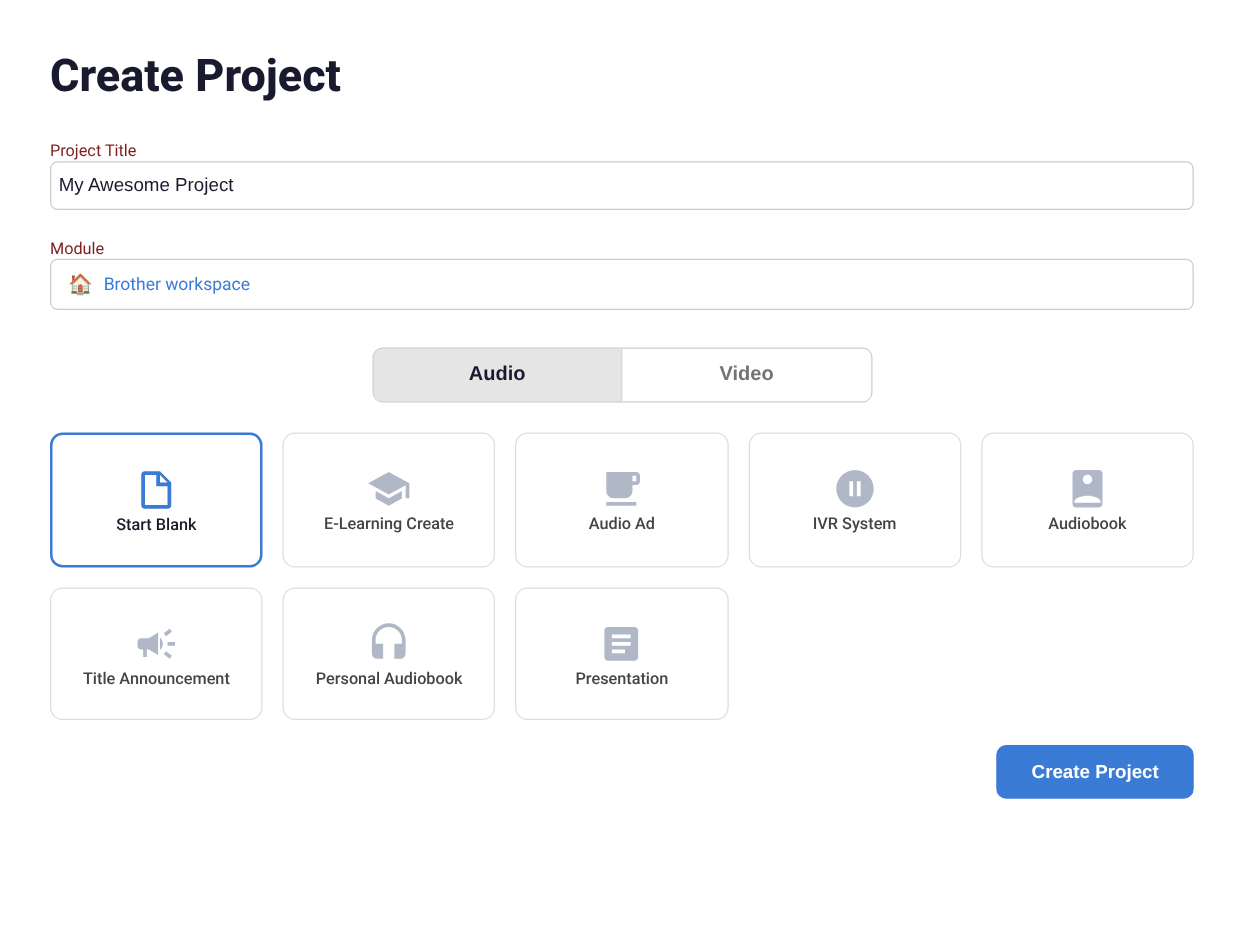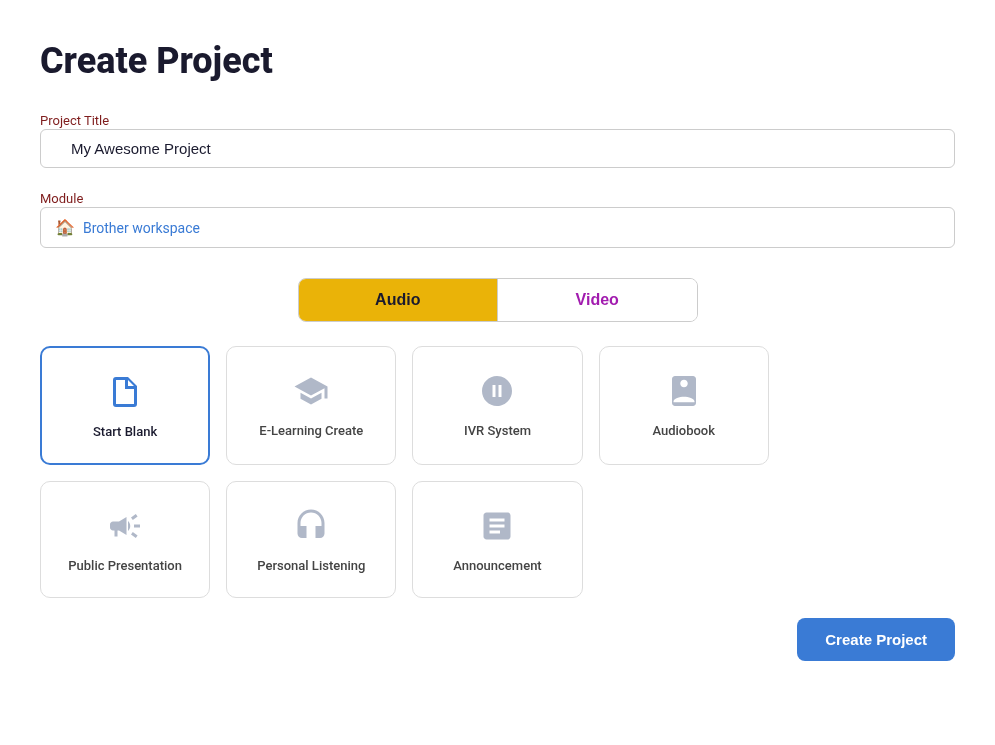--- a/index.html
+++ b/index.html
@@ -27,21 +27,21 @@
     .field-label {
       font-size: 13px;
       color: #7f1d1d;
       margin-bottom: 6px;
     }
 
     .text-input {
       width: 100%;
       border: 1px solid #ccc;
       border-radius: 6px;
-      padding: 10px 30px;
+      padding: 10px 6px;
       font-size: 15px;
       color: #1a1a2e;
       outline: none;
       margin-bottom: 20px;
     }
 
     .folder-input {
       width: 100%;
       border: 1px solid #ccc;
       border-radius: 6px;
@@ -76,25 +76,25 @@
     }
 
     .tab-btn {
       flex: 1;
       padding: 12px 0;
       font-size: 16px;
       font-weight: 600;
       border: none;
       cursor: pointer;
       background: #fff;
-      color: #a21caf;
+      color: #737373;
     }
 
     .tab-btn.active {
-      background: #eab308;
+      background: #e5e5e5;
       color: #1a1a2e;
     }
 
     .tab-divider {
       width: 1px;
       background: #ccc;
     }
 
     .templates-grid {
       display: grid;
@@ -103,21 +103,21 @@
       margin-bottom: 16px;
     }
 
     .template-card {
       border: 1px solid #ddd;
       border-radius: 10px;
       padding: 24px 12px;
       display: flex;
       flex-direction: column;
       align-items: center;
-      gap: 12px;
+      gap: 1px;
       cursor: pointer;
       background: #fff;
       transition: border-color 0.2s;
     }
 
     .template-card.selected {
       border: 2px solid #3a7bd5;
       background: #fff;
     }
 
@@ -205,20 +205,28 @@
 
   <div class="template-card">
     <div class="template-icon">
       <svg viewBox="0 0 24 24" xmlns="http://www.w3.org/2000/svg">
         <path d="M12 3L1 9l11 6 9-4.91V17h2V9L12 3zM5 13.18v4L12 21l7-3.82v-4L12 17l-7-3.82z"></path>
       </svg>
     </div>
     <span class="template-label">E-Learning Create</span>
   </div>
 
+  <div class="template-card">
+    <div class="template-icon">
+      <svg viewBox="0 0 24 24" xmlns="http://www.w3.org/2000/svg">
+        <path d="M20 3H4v10c0 2.21 1.79 4 4 4h6c2.21 0 4-1.79 4-4v-3h2c1.11 0 2-.89 2-2V5c0-1.11-.89-2-2-2zm0 5h-2V5h2v3zM4 19h16v2H4z"></path>
+      </svg>
+    </div>
+    <span class="template-label">Audio Ad</span>
+  </div>
 
   <div class="template-card">
     <div class="template-icon">
       <svg viewBox="0 0 24 24" xmlns="http://www.w3.org/2000/svg">
         <path d="M12 2C6.48 2 2 6.48 2 12s4.48 10 10 10 10-4.48 10-10S17.52 2 12 2zm-1 14H9V8h2v8zm4 0h-2V8h2v8z"></path>
       </svg>
     </div>
     <span class="template-label">IVR System</span>
   </div>
 
@@ -235,40 +243,40 @@
 
 
 <div class="templates-grid">
 
   <div class="template-card">
     <div class="template-icon">
       <svg viewBox="0 0 24 24" xmlns="http://www.w3.org/2000/svg">
         <path d="M18 11v2h4v-2h-4zm-2 6.61c.96.71 2.21 1.65 3.2 2.39.4-.53.8-1.07 1.2-1.6-.99-.74-2.24-1.68-3.2-2.4-.4.54-.8 1.08-1.2 1.61zM20.4 5.6c-.4-.53-.8-1.07-1.2-1.6-.99.74-2.24 1.68-3.2 2.4.4.53.8 1.07 1.2 1.6.96-.72 2.21-1.65 3.2-2.4zM4 9c-1.1 0-2 .9-2 2v2c0 1.1.9 2 2 2h1v4h2v-4h1l5 3V6L8 9H4zm11.5 3c0-1.33-.58-2.53-1.5-3.35v6.69c.92-.81 1.5-2.01 1.5-3.34z"></path>
       </svg>
     </div>
-    <span class="template-label">Public Presentation</span>
+    <span class="template-label">Title Announcement</span>
   </div>
 
 
   <div class="template-card">
     <div class="template-icon">
       <svg viewBox="0 0 24 24" xmlns="http://www.w3.org/2000/svg">
         <path d="M12 1c-4.97 0-9 4.03-9 9v7c0 1.66 1.34 3 3 3h3v-8H5v-2c0-3.87 3.13-7 7-7s7 3.13 7 7v2h-4v8h3c1.66 0 3-1.34 3-3v-7c0-4.97-4.03-9-9-9z"></path>
       </svg>
     </div>
-    <span class="template-label">Personal Listening</span>
+    <span class="template-label">Personal Audiobook</span>
   </div>
 
   <div class="template-card">
     <div class="template-icon">
       <svg viewBox="0 0 24 24" xmlns="http://www.w3.org/2000/svg">
         <path d="M19 3H5c-1.1 0-2 .9-2 2v14c0 1.1.9 2 2 2h14c1.1 0 2-.9 2-2V5c0-1.1-.9-2-2-2zm-5 14H7v-2h7v2zm3-4H7v-2h10v2zm0-4H7V7h10v2z"></path>
       </svg>
     </div>
-    <span class="template-label">Announcement</span>
+    <span class="template-label">Presentation</span>
   </div>
 
 
 </div>
 
 <div class="footer">
   <button class="create-btn">Create Project</button>
 </div>
 
 

